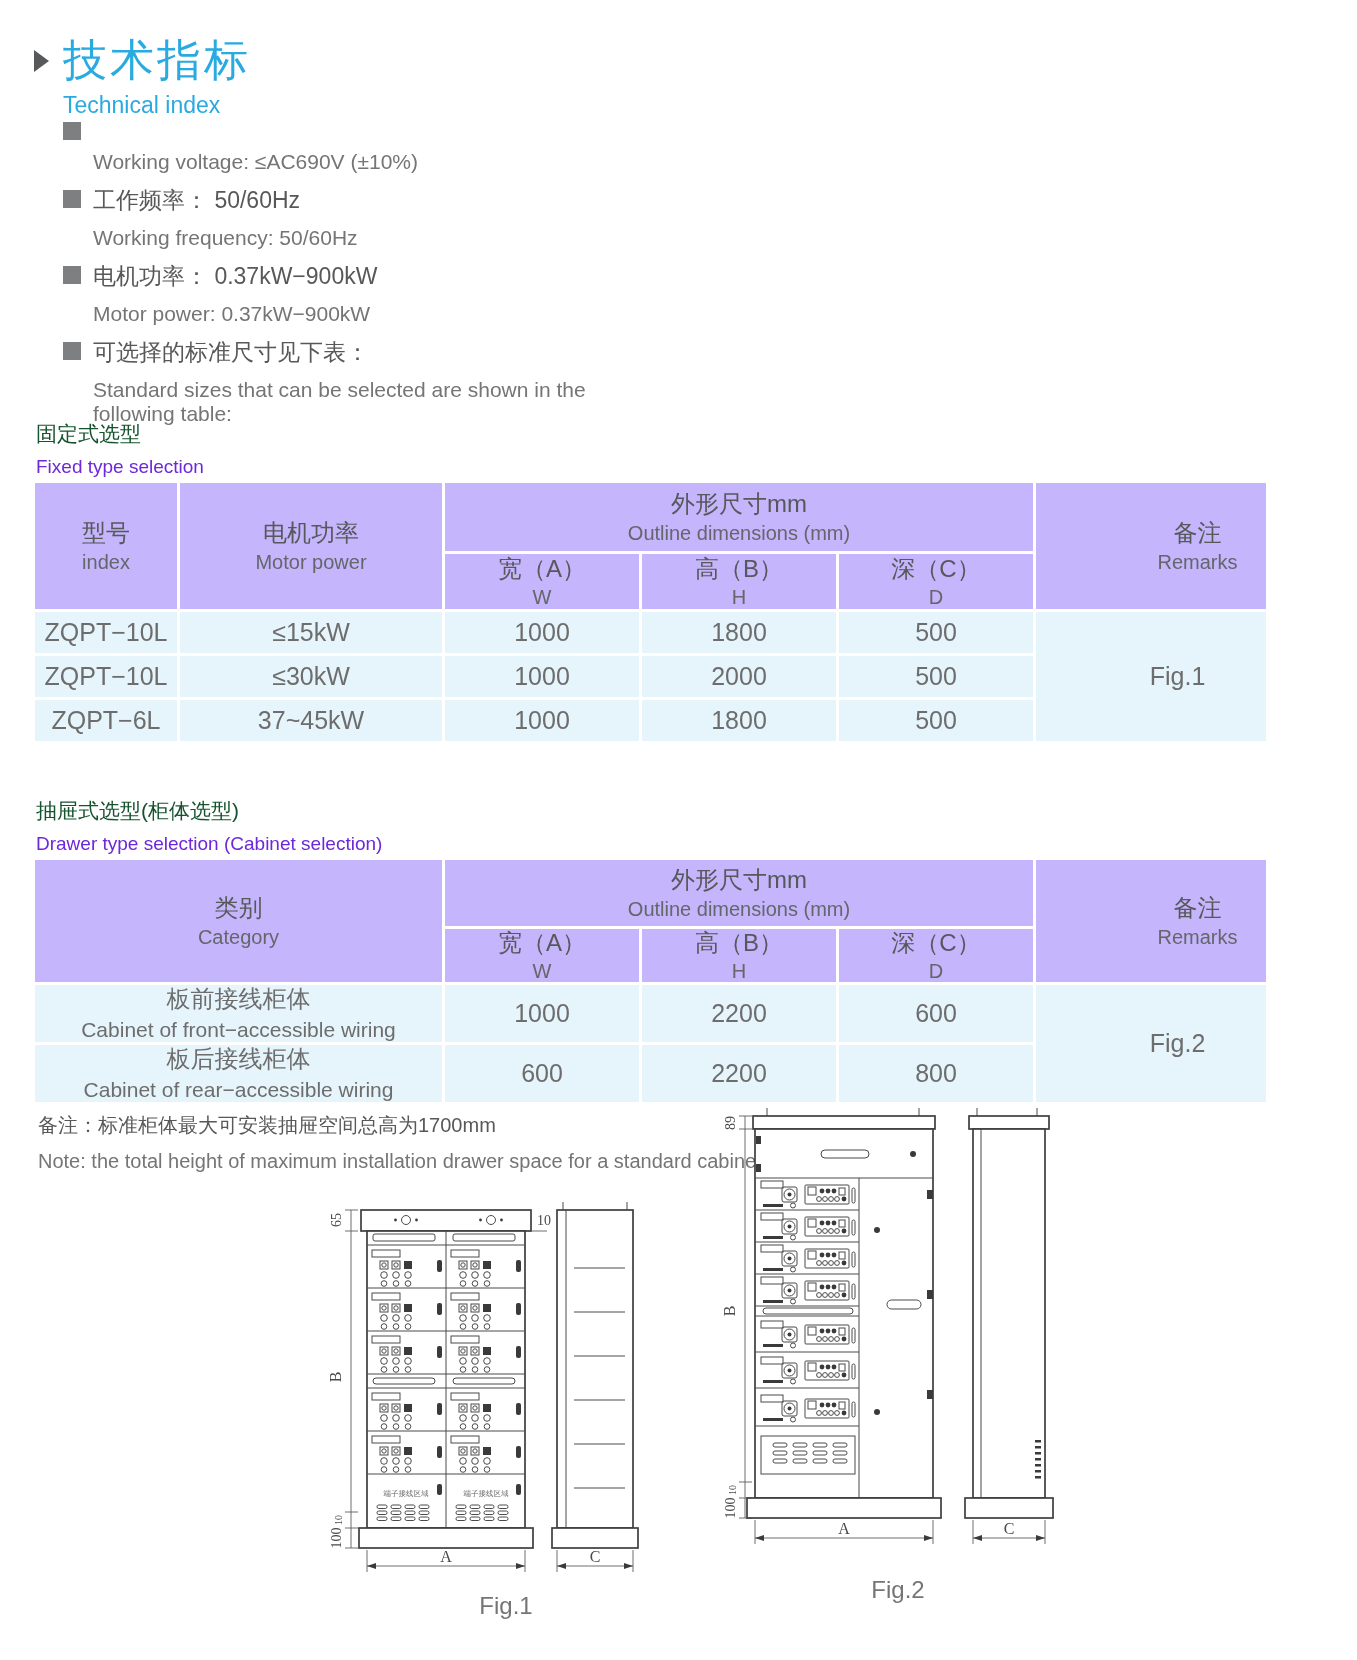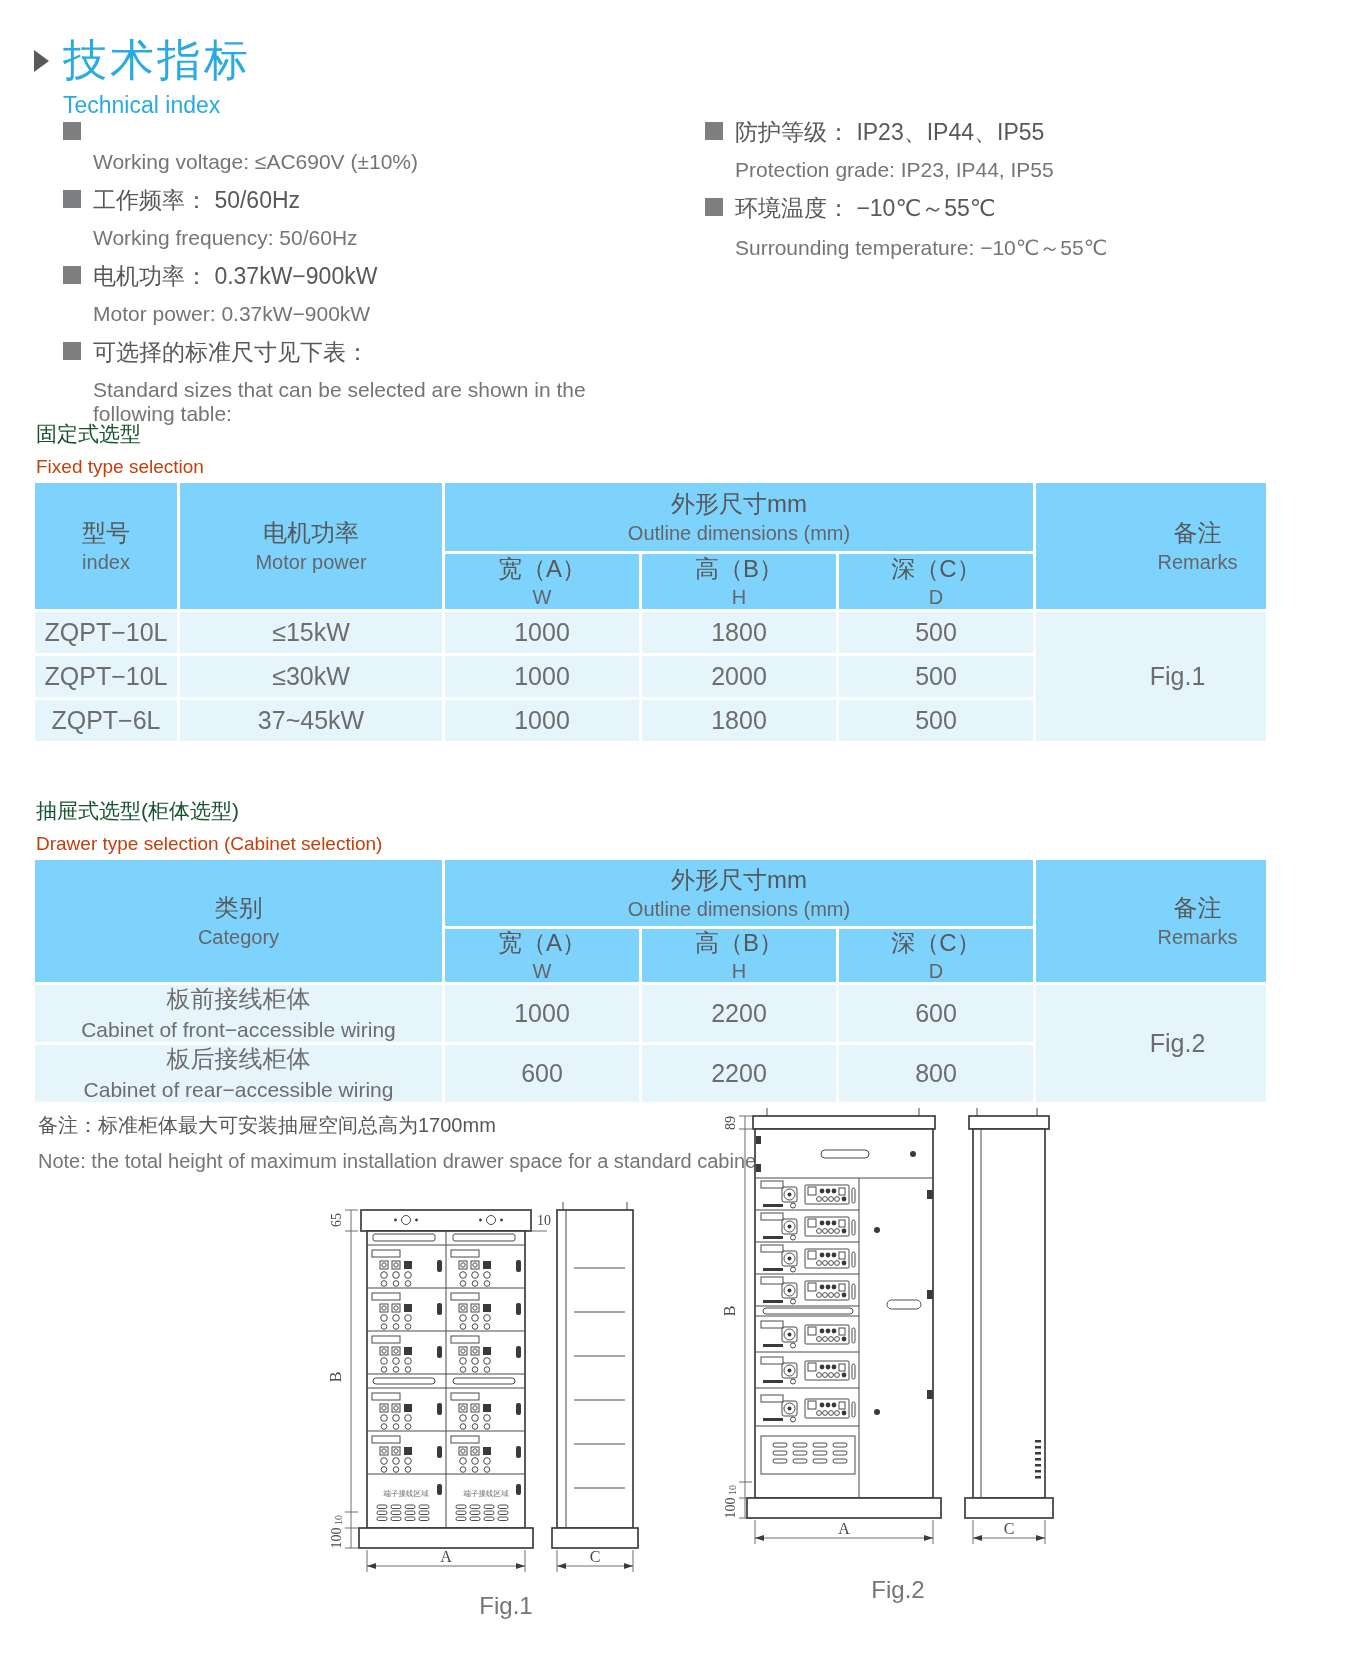--- a/index.html
+++ b/index.html
@@ -18,29 +18,29 @@
   .specs-left{width:600px;}
   .specs-right{margin-left:42px;}
   .spec{margin-bottom:12px;}
   .spec-zh{display:flex;align-items:flex-start;font-size:23px;color:#595757;line-height:1.3;}
   .bullet{width:18px;height:18px;background:#7e7f80;margin-top:4px;margin-right:12px;flex:none;}
   .spec-en{margin-left:30px;font-size:21px;color:#767474;margin-top:10px;margin-bottom:8px;}
   .spec-gap{margin-top:10px;}
   
   .sec{position:absolute;left:36px;}
   .sec-zh{font-size:21px;color:#14532d;margin-bottom:8px;}
-  .sec-en{font-size:19px;color:#c2410c;}
+  .sec-en{font-size:19px;color:#6d28d9;}
   
   .tbl{position:absolute;left:35px;display:grid;gap:3px;background:#ffffff;}
   .t1{top:483px;grid-template-columns:142px 262px 194px 194px 194px 283px;
       grid-template-rows:68px 55px 41px 41px 41px;}
   .t2{top:860px;grid-template-columns:142px 262px 194px 194px 194px 283px;
       grid-template-rows:66px 53px 57px 57px;}
   .cell{display:flex;flex-direction:column;align-items:center;justify-content:center;text-align:center;}
-  .hd{background:#7dd3fc;color:#57585a;}
+  .hd{background:#c4b5fd;color:#57585a;}
   .bd{background:#e6f4fb;color:#6d6d6d;font-size:25px;}
   .zh{font-size:24px;line-height:1.3;}
   .en{font-size:20px;color:#65666a;line-height:1.3;}
   .en2{font-size:21px;color:#6d6d6d;line-height:1.3;margin-top:2px;}
   .rm{font-size:25px;}
   .c-model{grid-row:1/3;grid-column:1;}
   .c-power{grid-row:1/3;grid-column:2;}
   .c-dims{grid-row:1;grid-column:3/6;}
   .c-remarks{grid-row:1/3;grid-column:6;padding-left:40px;}
   .c-cat{grid-row:1/3;grid-column:1/3;}
@@ -97,36 +97,20 @@
             <span>电机功率： 0.37kW−900kW</span>
           </div>
         <div class="spec-en">Motor power: 0.37kW−900kW</div>
       </div>
       <div class="spec spec-gap">
         <div class="spec-zh">
             <span class="bullet"></span>
             <span>可选择的标准尺寸见下表：</span>
           </div>
         <div class="spec-en">Standard sizes that can be selected are shown in the following table:</div>
-      </div>
-    </div>
-    <div class="specs-right">
-      <div class="spec">
-        <div class="spec-zh">
-            <span class="bullet"></span>
-            <span>防护等级： IP23、IP44、IP55</span>
-          </div>
-        <div class="spec-en">Protection grade: IP23, IP44, IP55</div>
-      </div>
-      <div class="spec">
-        <div class="spec-zh">
-            <span class="bullet"></span>
-            <span>环境温度： −10℃～55℃</span>
-          </div>
-        <div class="spec-en">Surrounding temperature: −10℃～55℃</div>
       </div>
     </div>
   </div>
 
   <div class="sec" style="top:420px;">
     <div class="sec-zh">固定式选型</div>
     <div class="sec-en">Fixed type selection</div>
   </div>
 
   <div class="tbl t1">

